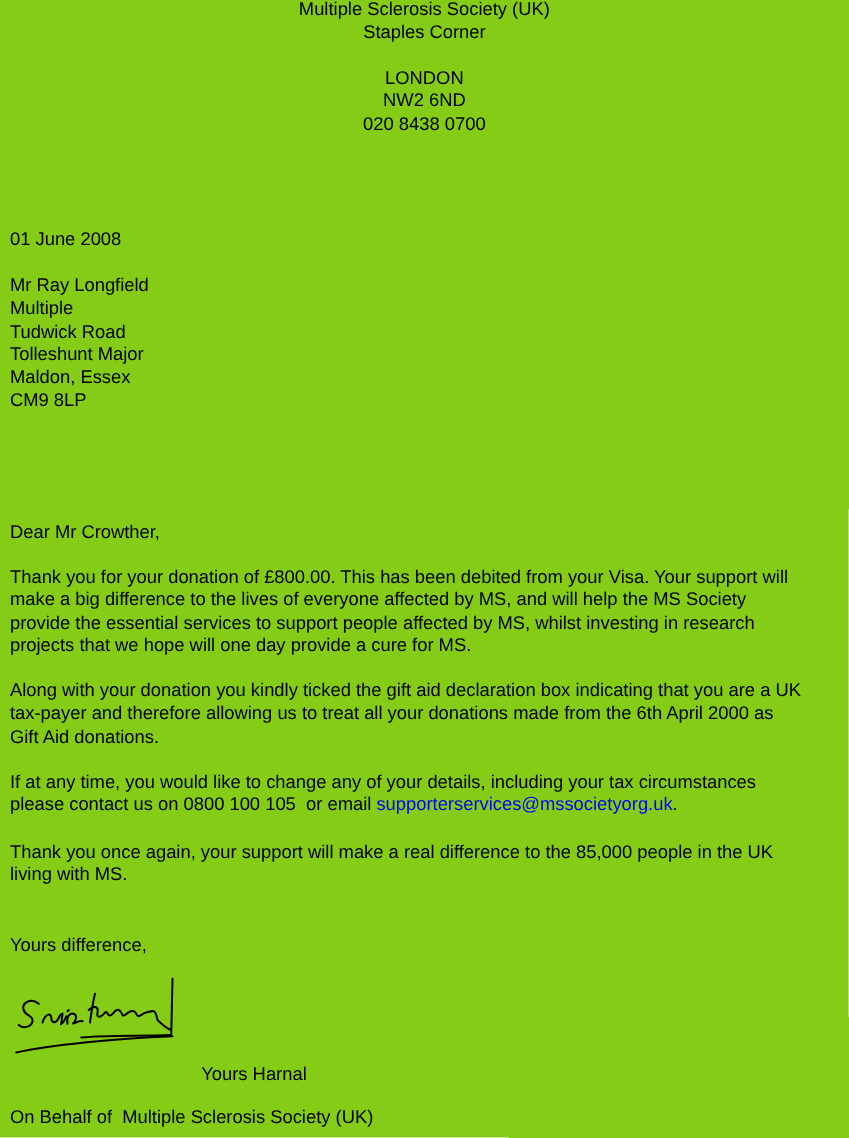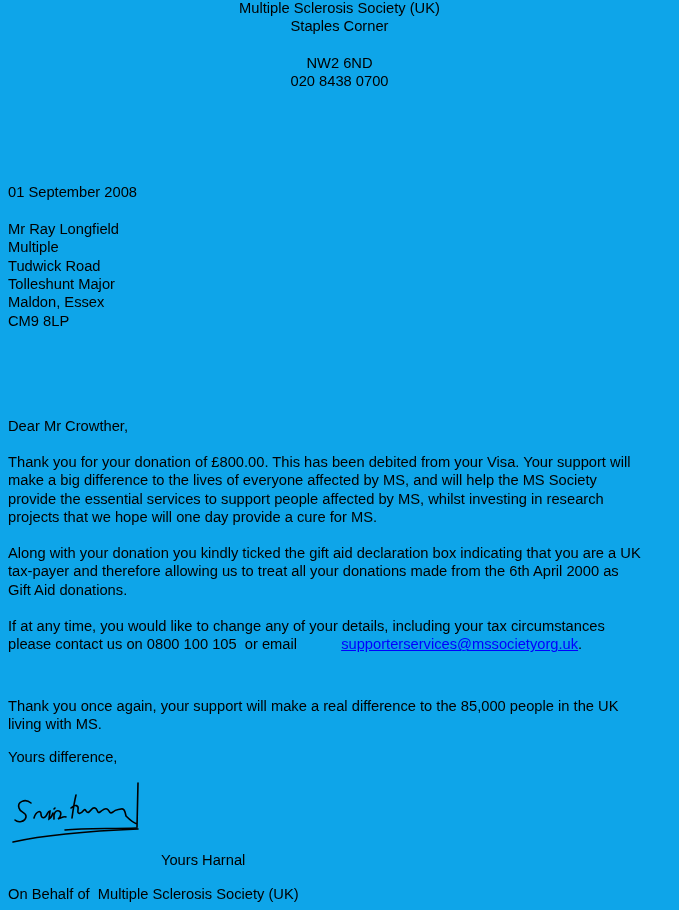--- a/index.html
+++ b/index.html
@@ -1,48 +1,49 @@
 <!DOCTYPE html>
 <html><head>
 <meta charset="utf-8">
 <style>
   html, body { margin: 0; padding: 0; background: #ffffff; }
   .letter {
     position: relative;
     width: 679px;
     height: 910px;
-    background: #0ea5e9;
+    background: #84cc16;
     color: #000000;
     font-family: "Liberation Sans", "DejaVu Sans", sans-serif;
     font-size: 14.7px;
     line-height: 18.35px;
     overflow: hidden;
   }
   .abs { position: absolute; }
   .center { left: 0; width: 679px; text-align: center; }
   .pre { white-space: pre-wrap; }
   .spacer { height: 18.35px; }
-  .email-link { color: #0000ff; text-decoration: underline; cursor: pointer; margin-left: 40px; }
+  .email-link { color: #0000ff; cursor: pointer; }
   .sig { position: absolute; left: 10px; top: 778px; }
   .sig path { fill: none; stroke: #000000; stroke-width: 1.6; stroke-linecap: round; }
 </style>
 </head>
 <body>
 
 <div class="letter">
 
   <div class="abs center" style="top:-1px;">
     <div>Multiple Sclerosis Society (UK)</div>
     <div>Staples Corner</div>
     <div class="spacer"></div>
+    <div>LONDON</div>
     <div>NW2 6ND</div>
     <div>020 8438 0700</div>
   </div>
 
-  <div class="abs" style="top:183px; left:8px;">01 September 2008</div>
+  <div class="abs" style="top:183px; left:8px;">01 June 2008</div>
 
   <div class="abs" style="top:220px; left:8px;">
     <div>Mr Ray Longfield</div>
     <div>Multiple</div>
     <div>Tudwick Road</div>
     <div>Tolleshunt Major</div>
     <div>Maldon, Essex</div>
     <div>CM9 8LP</div>
   </div>
 
@@ -54,21 +55,21 @@
 provide the essential services to support people affected by MS, whilst investing in research
 projects that we hope will one day provide a cure for MS.</div>
 
   <div class="abs pre" style="top:544px; left:8px;">Along with your donation you kindly ticked the gift aid declaration box indicating that you are a UK
 tax-payer and therefore allowing us to treat all your donations made from the 6th April 2000 as
 Gift Aid donations.</div>
 
   <div class="abs pre" style="top:617px; left:8px;"><span>If at any time, you would like to change any of your details, including your tax circumstances
 please contact us on 0800 100 105  or email </span><a class="email-link">supporterservices@mssocietyorg.uk</a><span>.</span></div>
 
-  <div class="abs pre" style="top:673px; left:8px;margin-top:24px;">Thank you once again, your support will make a real difference to the 85,000 people in the UK
+  <div class="abs pre" style="top:673px; left:8px;">Thank you once again, your support will make a real difference to the 85,000 people in the UK
 living with MS.</div>
 
   <div class="abs" style="top:748px; left:8px;">Yours difference,</div>
 
   <svg class="sig" width="150" height="75" viewBox="0 0 150 75" aria-hidden="true">
     <path d="M21,25 C15,20 7,24 9,30 C10,35 17,34 16,39 C15,44 8,45 5,42
          M24,40 C26,33 31,32 31,36 C31,40 34,41 36,38 C38,35 38,33 40,33 L39,41
          C41,40 42,38 43,35 M45,30 L44,31 M44,41 C43,35 46,32 49,33 C52,34 51,39 48,41 C51,40 54,38 56,39"></path>
     <path d="M66,17 C64,25 63,33 62,40
          M61,30 C65,26 69,27 68,32 C67,37 71,36 74,32 C76,30 76,36 79,34 C82,32 82,29 85,30

